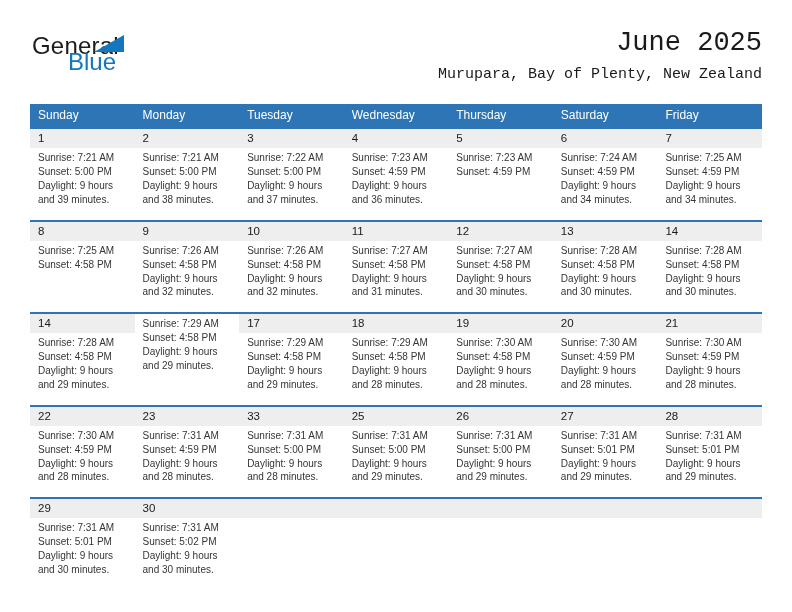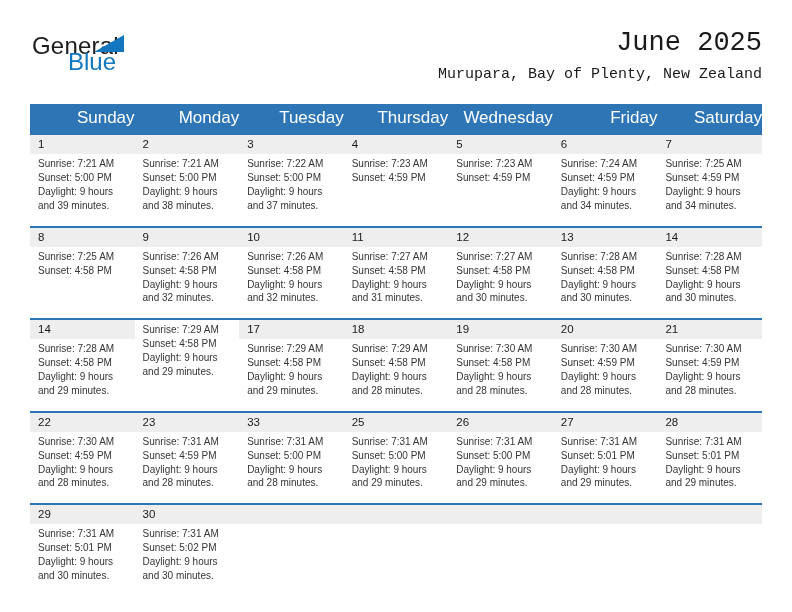--- a/index.html
+++ b/index.html
@@ -15,21 +15,21 @@
   .logo-blue{position:absolute;left:38px;top:20px;font-size:24px;color:var(--logo-blue);}
   .titles{text-align:right;font-family:Liberation Mono, monospace;}
   .cal-title{font-size:27px;font-weight:400;color:#1a1a1a;line-height:30px;}
   .cal-subtitle{font-size:15px;font-weight:400;color:#1a1a1a;margin-top:8px;}
   
   .calendar{position:absolute;left:30px;top:104px;width:732px;}
   .weekday-row{
     display:grid;grid-template-columns:repeat(7,1fr);
     background:var(--header-blue);color:#ffffff;
   }
-  .weekday{font-size:17px;padding:4px 0 5px 8px;text-align:right;}
+  .weekday{font-size:12px;padding:4px 0 5px 8px;}
   .week-row{
     display:grid;grid-template-columns:repeat(7,1fr);
     border-top:2px solid var(--line-blue);
     margin-bottom:13px;
   }
   .day-num{
     background:var(--strip-gray);
     font-size:11.5px;color:#1a1a1a;
     padding:3px 0 3px 8px;min-height:13px;
   }
@@ -54,24 +54,24 @@
       <div class="cal-title">June 2025</div>
       <div class="cal-subtitle">Murupara, Bay of Plenty, New Zealand</div>
     </div>
   </div>
 
   <div class="calendar">
     <div class="weekday-row">
       <div class="weekday">Sunday</div>
       <div class="weekday">Monday</div>
       <div class="weekday">Tuesday</div>
+      <div class="weekday">Wednesday</div>
       <div class="weekday">Thursday</div>
-      <div class="weekday">Wednesday</div>
+      <div class="weekday">Saturday</div>
       <div class="weekday">Friday</div>
-      <div class="weekday">Saturday</div>
     </div>
     <div>
         <div class="week-row">
           <div class="cell">
             <div class="day-num">1</div>
             <div class="details">
               <div class="line">Sunrise: 7:21 AM</div>
               <div class="line">Sunset: 5:00 PM</div>
               <div class="line">Daylight: 9 hours and 39 minutes.</div>
             </div>
@@ -90,20 +90,21 @@
               <div class="line">Sunrise: 7:22 AM</div>
               <div class="line">Sunset: 5:00 PM</div>
               <div class="line">Daylight: 9 hours and 37 minutes.</div>
             </div>
           </div>
           <div class="cell">
             <div class="day-num">4</div>
             <div class="details">
               <div class="line">Sunrise: 7:23 AM</div>
               <div class="line">Sunset: 4:59 PM</div>
+              <div class="line">Daylight: 9 hours and 36 minutes.</div>
             </div>
           </div>
           <div class="cell">
             <div class="day-num">5</div>
             <div class="details">
               <div class="line">Sunrise: 7:23 AM</div>
               <div class="line">Sunset: 4:59 PM</div>
             </div>
           </div>
           <div class="cell">

